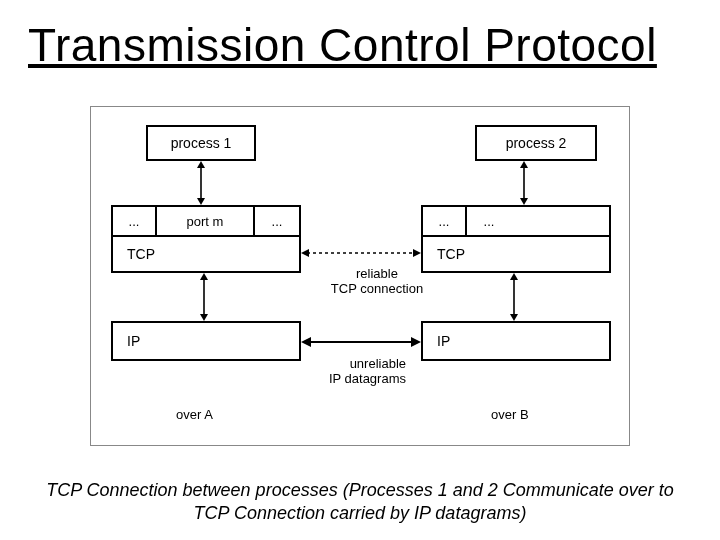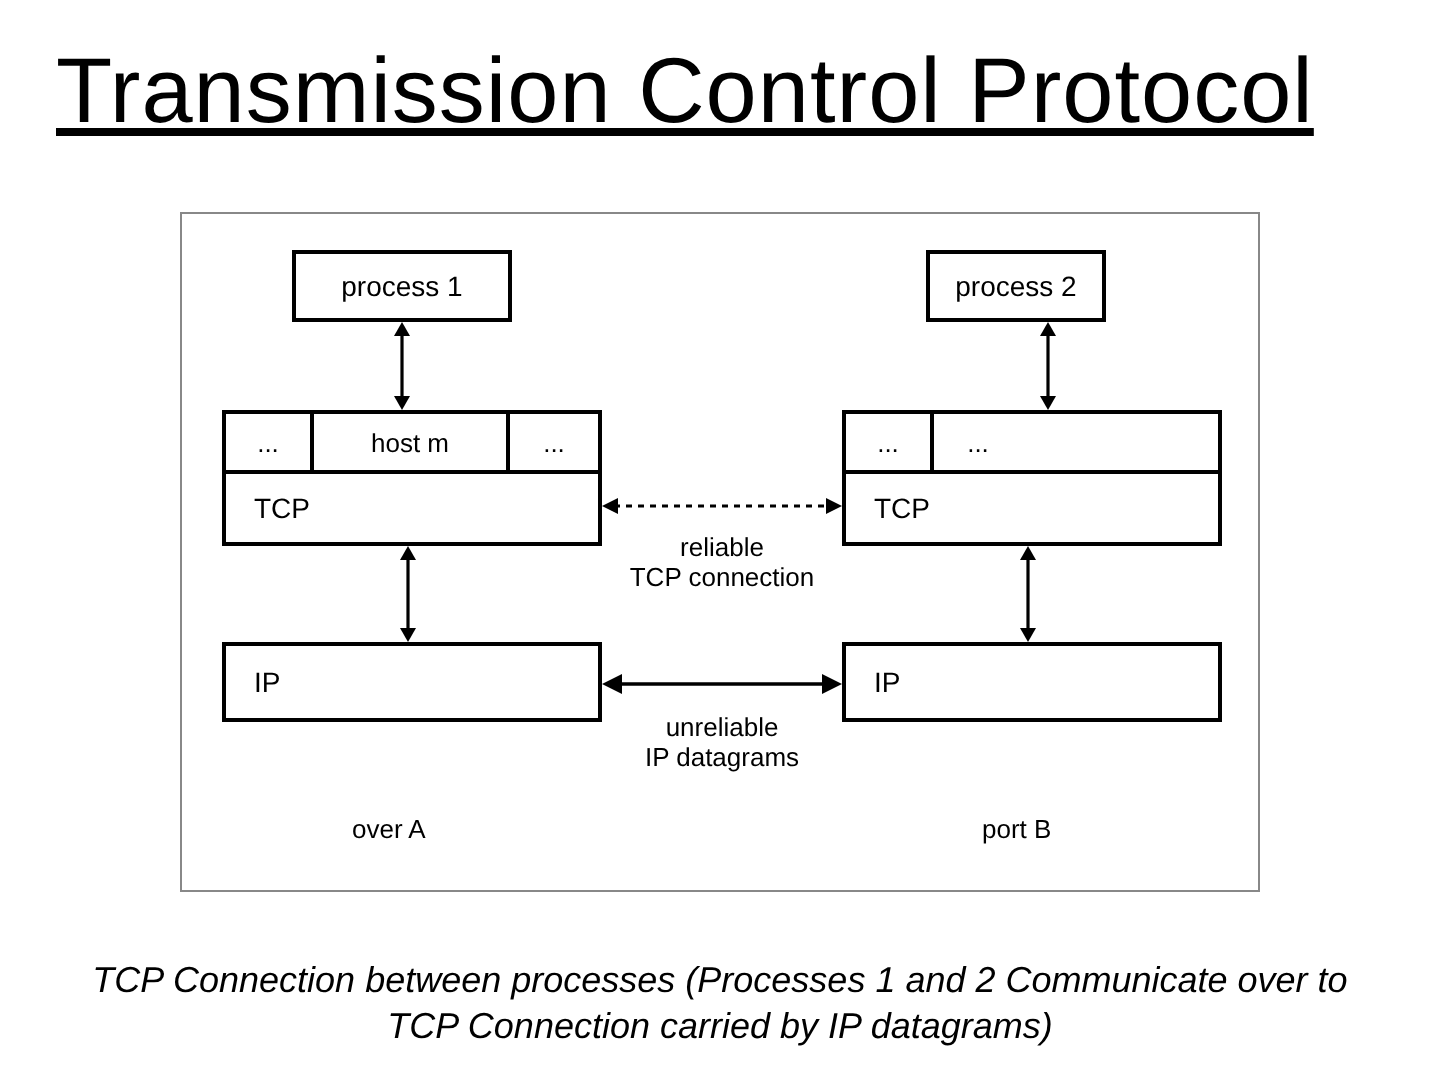--- a/index.html
+++ b/index.html
@@ -86,41 +86,41 @@
   </div>
 
   <svg class="arrow" style="left:105px; top:54px; width:10px; height:44px;">
     <line x1="5" y1="5" x2="5" y2="39" stroke="#000" stroke-width="1.6"></line>
     <polygon points="5,0 1,7 9,7" fill="#000"></polygon>
     <polygon points="5,44 1,37 9,37" fill="#000"></polygon>
   </svg>
 
   <div class="portrow" style="left:20px; top:98px;">
     <div class="cell edge">...</div>
-    <div class="cell mid">host m</div>
+    <div class="cell mid">port m</div>
     <div class="cell edge">...</div>
   </div>
 
   <div class="box" style="left:20px; top:128px; width:190px; height:38px; justify-content:flex-start; padding-left:14px;">
     <span>TCP</span>
   </div>
 
   <svg class="arrow" style="left:108px; top:166px; width:10px; height:48px;">
     <line x1="5" y1="5" x2="5" y2="43" stroke="#000" stroke-width="1.6"></line>
     <polygon points="5,0 1,7 9,7" fill="#000"></polygon>
     <polygon points="5,48 1,41 9,41" fill="#000"></polygon>
   </svg>
 
   <div class="box" style="left:20px; top:214px; width:190px; height:40px; justify-content:flex-start; padding-left:14px;">
     <span>IP</span>
   </div>
 
   <div class="plain-label" style="left:85px; top:300px;">over A</div>
 
-  <div class="box" style="left:372px; top:18px; width:90px; height:36px;">
+  <div class="box" style="left:384px; top:18px; width:122px; height:36px;">
     <span>process 2</span>
   </div>
 
   <svg class="arrow" style="left:428px; top:54px; width:10px; height:44px;">
     <line x1="5" y1="5" x2="5" y2="39" stroke="#000" stroke-width="1.6"></line>
     <polygon points="5,0 1,7 9,7" fill="#000"></polygon>
     <polygon points="5,44 1,37 9,37" fill="#000"></polygon>
   </svg>
 
   <div class="portrow" style="left:330px; top:98px;">
@@ -135,36 +135,36 @@
   <svg class="arrow" style="left:418px; top:166px; width:10px; height:48px;">
     <line x1="5" y1="5" x2="5" y2="43" stroke="#000" stroke-width="1.6"></line>
     <polygon points="5,0 1,7 9,7" fill="#000"></polygon>
     <polygon points="5,48 1,41 9,41" fill="#000"></polygon>
   </svg>
 
   <div class="box" style="left:330px; top:214px; width:190px; height:40px; justify-content:flex-start; padding-left:14px;">
     <span>IP</span>
   </div>
 
-  <div class="plain-label" style="left:400px; top:300px;">port B</div>
+  <div class="plain-label" style="left:400px; top:300px;">over B</div>
 
   <svg class="dashline" style="left:210px; top:140px; width:120px; height:12px;">
     <line x1="6" y1="6" x2="114" y2="6" stroke="#000" stroke-width="1.4" stroke-dasharray="3 3"></line>
     <polygon points="0,6 8,2 8,10" fill="#000"></polygon>
     <polygon points="120,6 112,2 112,10" fill="#000"></polygon>
   </svg>
-  <div class="plain-label" style="left:220px; top:160px; width:100px; white-space:pre-line; line-height:1.15;">reliable
+  <div class="plain-label" style="left:236px; top:160px; width:100px; white-space:pre-line; line-height:1.15;">reliable
 TCP connection</div>
 
   <svg class="arrow" style="left:210px; top:228px; width:120px; height:14px;">
     <line x1="7" y1="7" x2="113" y2="7" stroke="#000" stroke-width="1.8"></line>
     <polygon points="0,7 10,2 10,12" fill="#000"></polygon>
     <polygon points="120,7 110,2 110,12" fill="#000"></polygon>
   </svg>
-  <div class="plain-label" style="left:225px; top:250px; width:90px; white-space:pre-line; line-height:1.15;">unreliable
+  <div class="plain-label" style="left:225px; top:250px; width:90px; white-space:pre-line; line-height:1.15;text-align:right;">unreliable
 IP datagrams</div>
 
 </div>
 
 <div class="caption">
   <span>TCP Connection between processes (Processes 1 and 2 Communicate over to</span><br>
   <span>TCP Connection carried by IP datagrams)</span>
 </div>
 
 </body></html>

